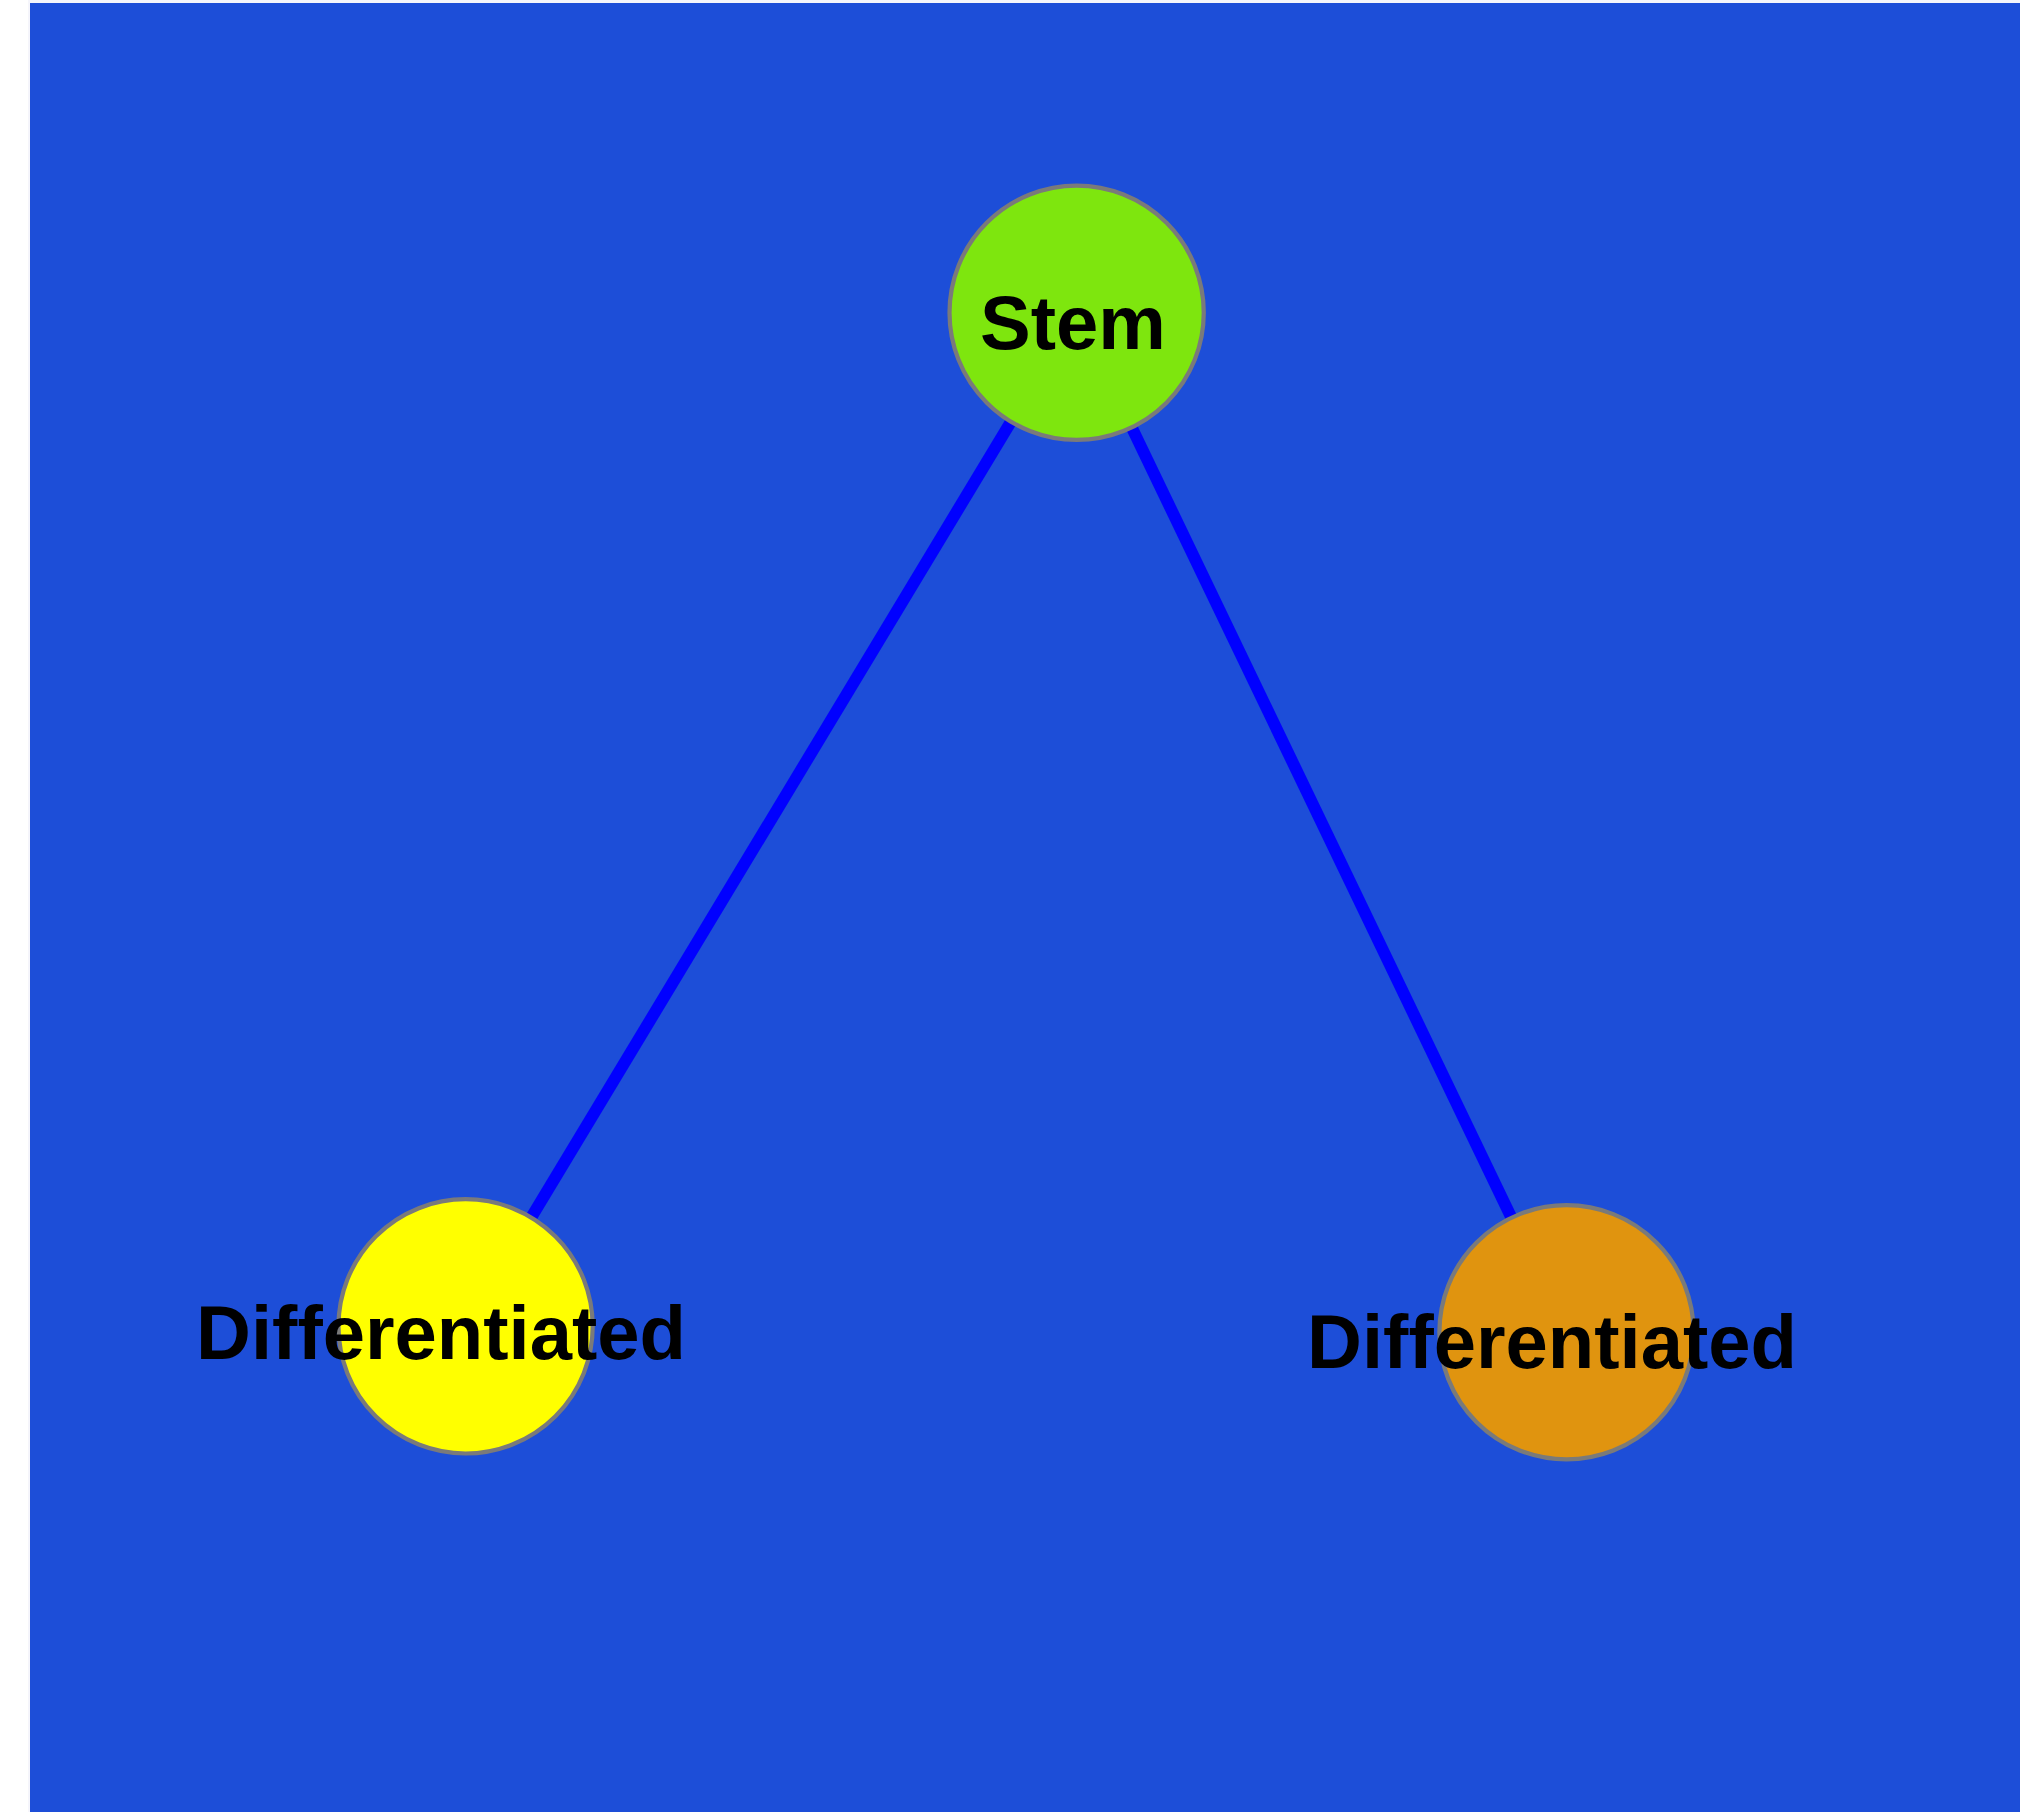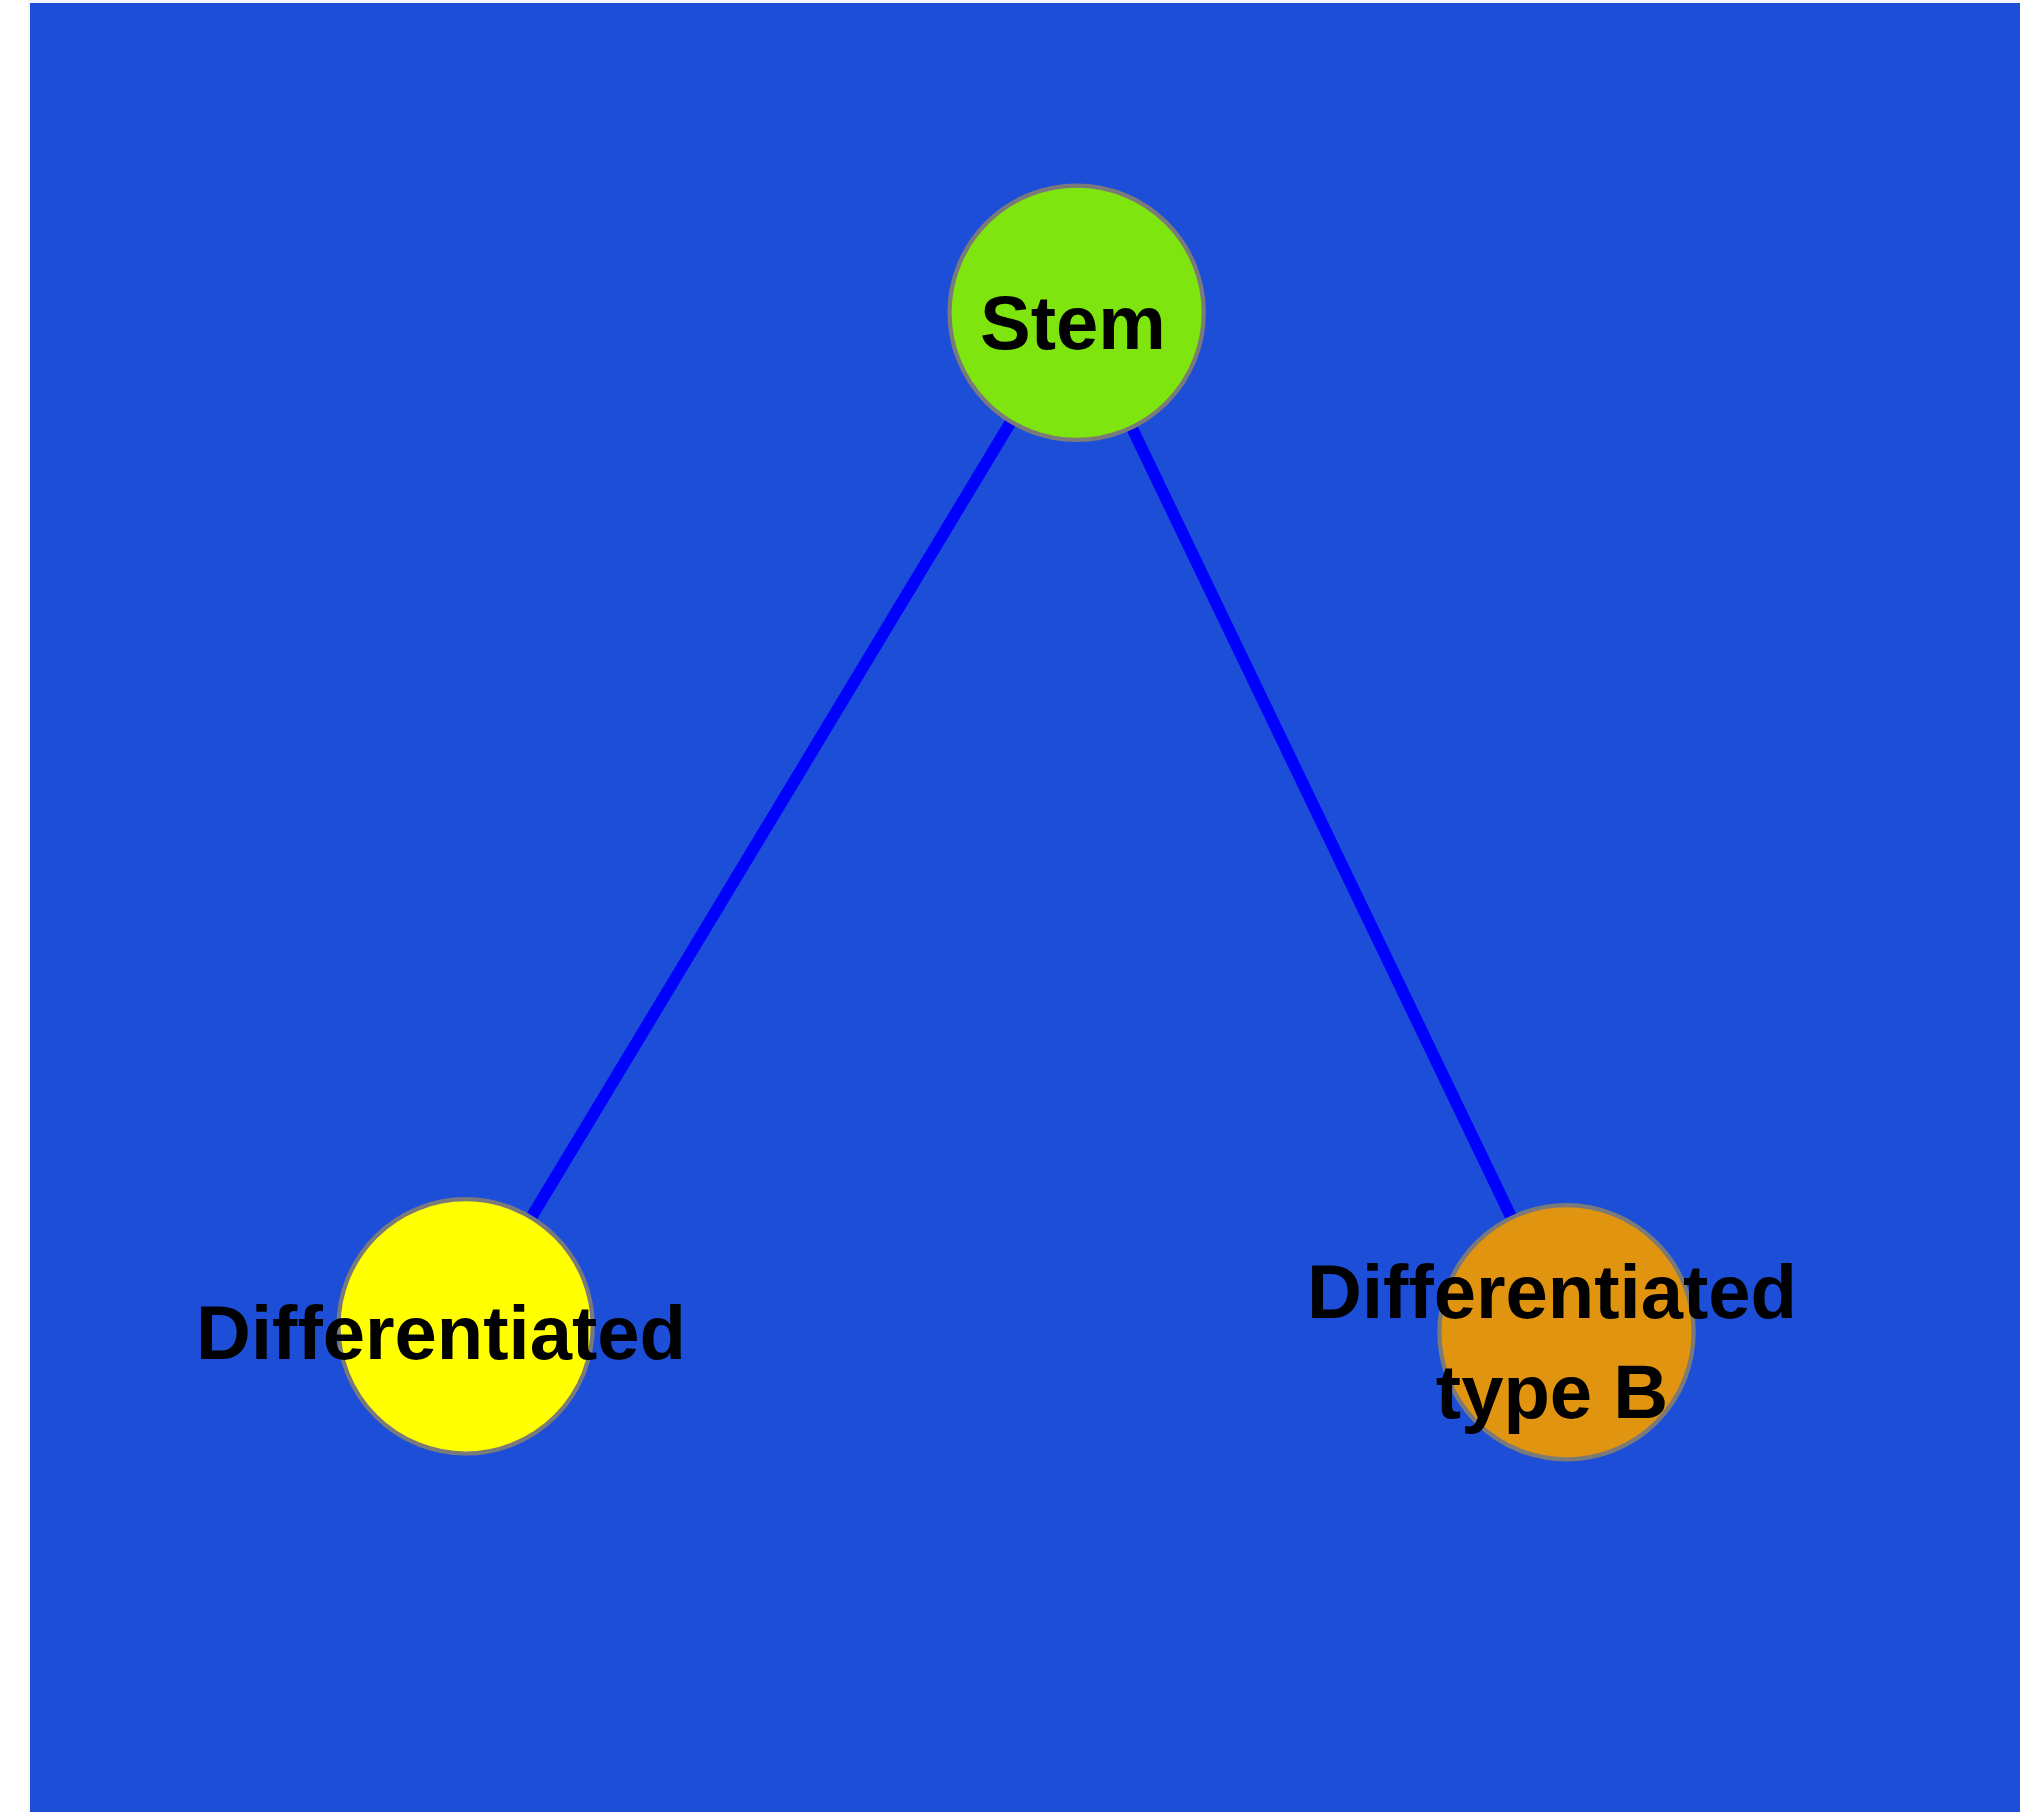--- a/index.html
+++ b/index.html
@@ -70,19 +70,18 @@
   </svg>
 
   <div class="node-label" style="left: 1045px; top: 323px;">Stem</div>
 
   <div class="node-label" style="left: 413px; top: 1333px;">
     <div>Differentiated</div>
   </div>
 
   <div class="node-label" style="left: 1524px; top: 1342px;">
     <div>Differentiated</div>
-    <div>type B</div>
   </div>
 
   <div class="edge-strip-top"></div>
   <div class="edge-strip-left"></div>
 </div>
 
 
 </body></html>

